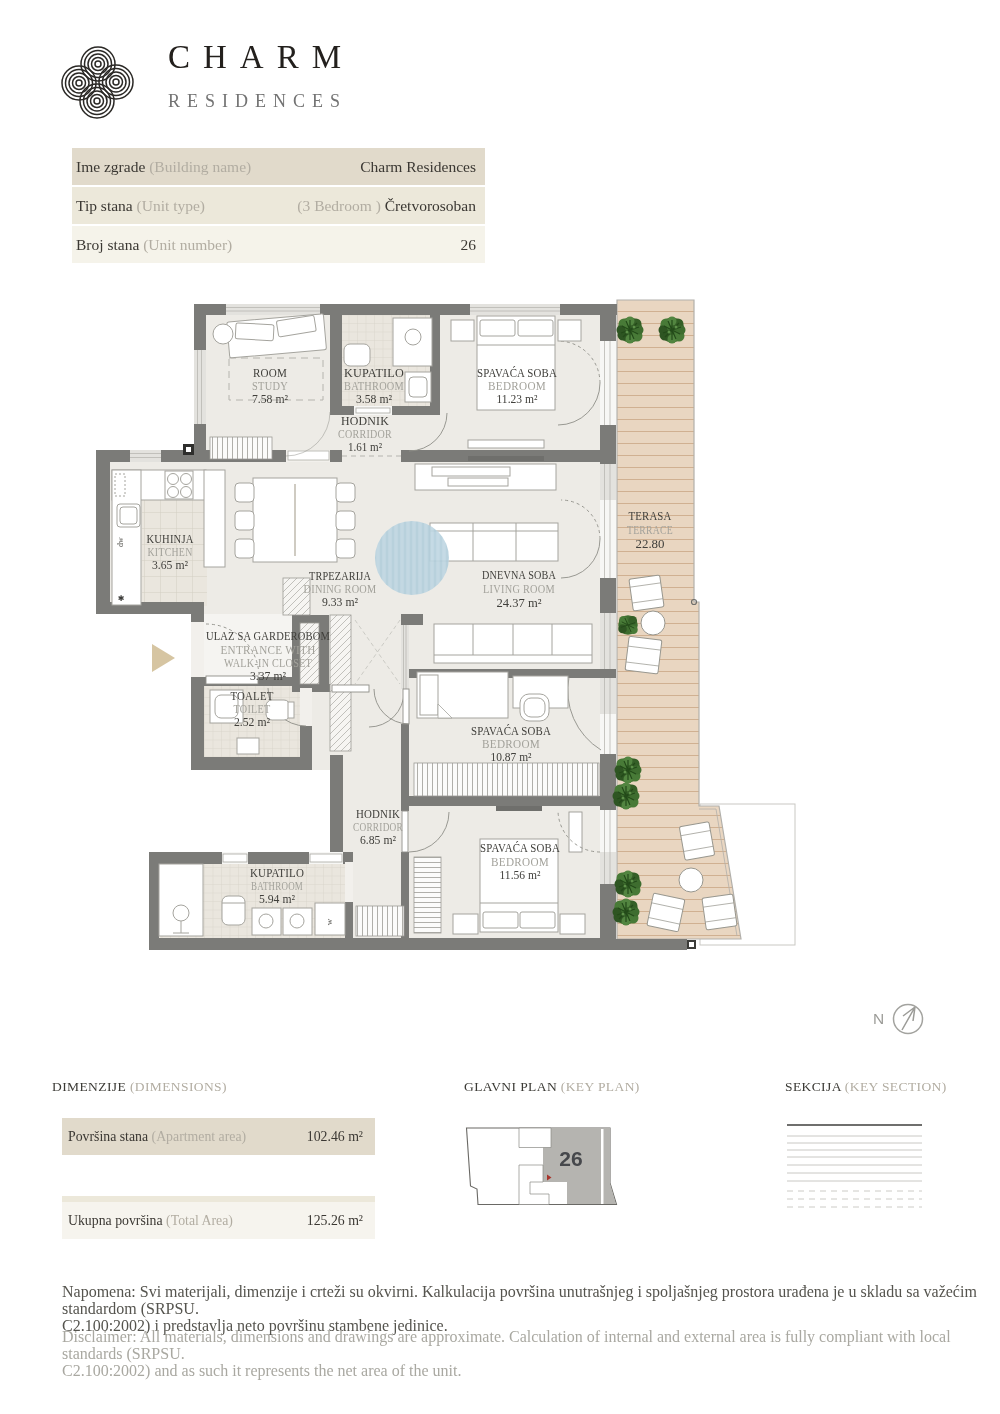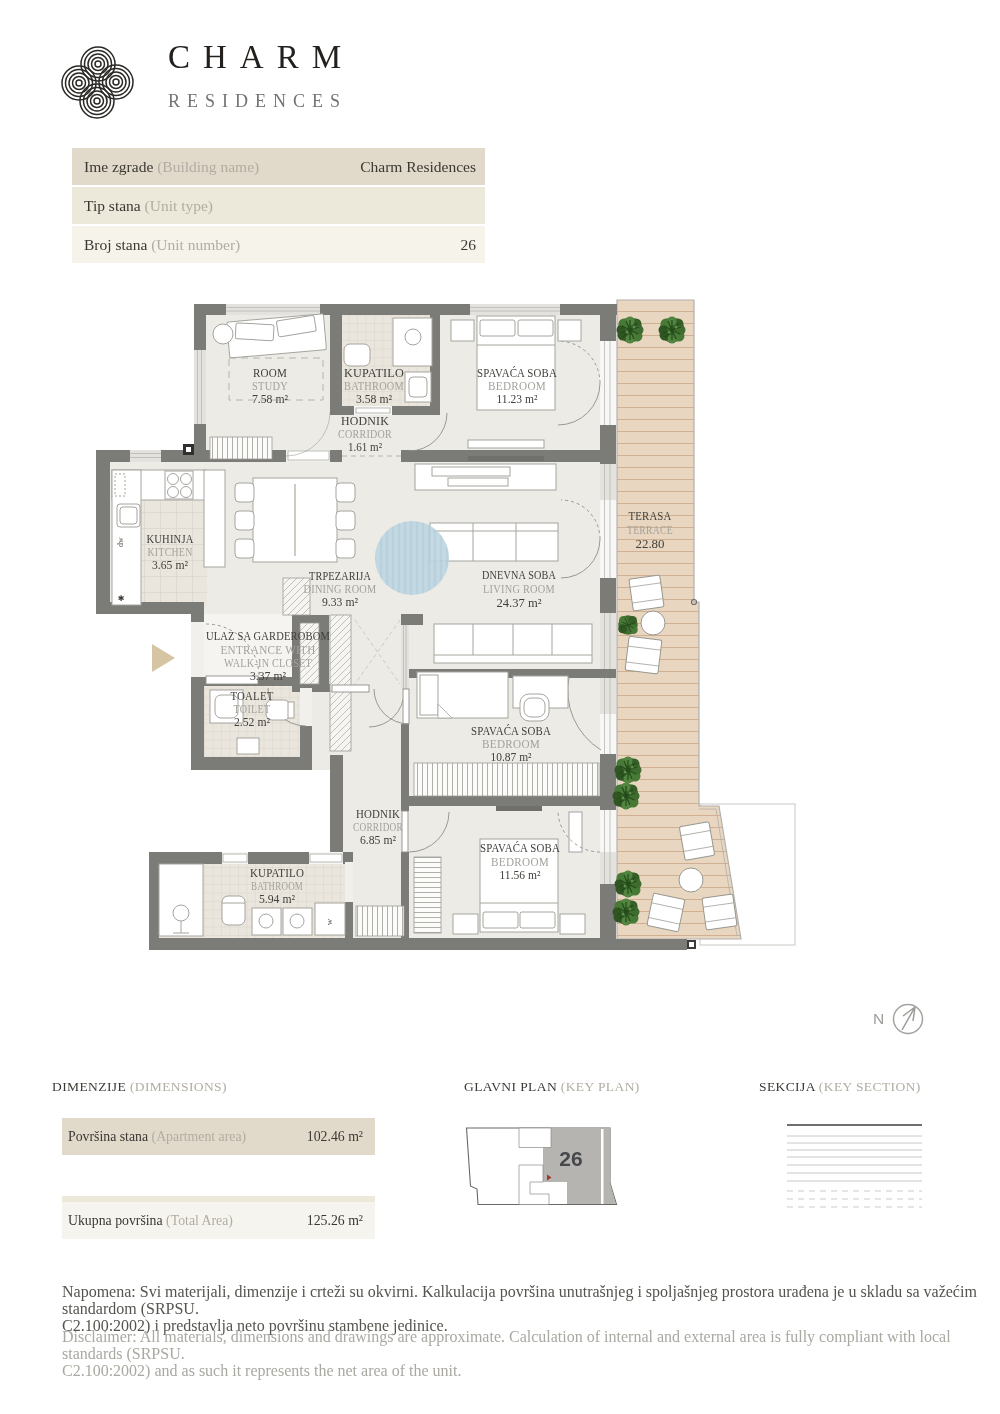--- a/index.html
+++ b/index.html
@@ -3,38 +3,38 @@
 <meta charset="utf-8">
 <style>
 html,body{margin:0;padding:0;}
 body{width:1000px;height:1414px;position:relative;background:#ffffff;font-family:"Liberation Serif",serif;overflow:hidden;}
 .abs{position:absolute;}
 
 #charm{left:168px;top:39px;font-size:33px;color:#23201d;letter-spacing:13px;}
 #resid{left:168px;top:91px;font-size:18px;color:#737373;letter-spacing:7px;}
 
 .trow{position:absolute;left:72px;width:413px;height:37px;line-height:37px;font-size:15.5px;color:#3b3833;}
-.trow .lab{padding-left:12px;}
+.trow .lab{padding-left:4px;}
 .trow .val{position:absolute;right:9px;top:0;}
 .gy{color:#b2ada2;}
 
 .brow{position:absolute;left:62px;width:313px;height:37px;line-height:37px;font-size:13.8px;color:#3b3833;}
 .brow .lab{padding-left:6px;}
 .brow .val{position:absolute;right:12px;top:0;}
 .bhead{position:absolute;top:1079px;font-size:13.5px;color:#3b3a35;letter-spacing:0.4px;}
 .note{position:absolute;left:62px;width:920px;font-size:16px;line-height:17px;}
 </style>
 </head>
 <body>
 
 <div class="abs" id="charm">CHARM</div>
 <div class="abs" id="resid">RESIDENCES</div>
 
 <div class="trow" style="top:148px;background:#e1dacb;"><span class="lab">Ime zgrade <span class="gy">(Building name)</span></span><span class="val">Charm Residences</span></div>
-<div class="trow" style="top:187px;background:#ece8da;"><span class="lab">Tip stana <span class="gy">(Unit type)</span></span></div>
+<div class="trow" style="top:187px;background:#ece8da;"><span class="lab">Tip stana <span class="gy">(Unit type)</span></span><span class="val"><span class="gy">(3 Bedroom )</span> Čretvorosoban</span></div>
 <div class="trow" style="top:226px;background:#f5f3ea;"><span class="lab">Broj stana <span class="gy">(Unit number)</span></span><span class="val">26</span></div>
 
 <svg class="abs" id="plan" style="left:0;top:0" width="1000" height="1414" viewBox="0 0 1000 1414">
 <defs>
 <pattern id="tile" width="16" height="16" patternUnits="userSpaceOnUse">
   <rect width="16" height="16" fill="#eae6de"></rect>
   <path d="M16 0H0V16" fill="none" stroke="#d3cec3" stroke-width="1"></path>
 </pattern>
 <pattern id="tile8" width="8.5" height="8.5" patternUnits="userSpaceOnUse">
   <rect width="8.5" height="8.5" fill="#eae6de"></rect>
@@ -502,20 +502,20 @@
 <g stroke="#c6c5c0" stroke-width="0.9" stroke-dasharray="6 5">
 <path d="M787 1191 H922"></path>
         <path d="M787 1199 H922"></path>
         <path d="M787 1207 H922"></path>
 </g>
 </g>
 </svg>
 
 <div class="bhead" style="left:52px;">DIMENZIJE <span class="gy">(DIMENSIONS)</span></div>
 <div class="bhead" style="left:464px;">GLAVNI PLAN <span class="gy">(KEY PLAN)</span></div>
-<div class="bhead" style="left:759px;">SEKCIJA <span class="gy">(KEY SECTION)</span></div>
+<div class="bhead" style="left:785px;">SEKCIJA <span class="gy">(KEY SECTION)</span></div>
 
 <div class="brow" style="top:1118px;background:#e1dacb;"><span class="lab">Površina stana <span class="gy">(Apartment area)</span></span><span class="val">102.46 m²</span></div>
 <div class="brow" style="top:1196px;background:#ece8da;"><span class="lab">Površina terase <span class="gy">(Terrace area)</span></span><span class="val">22.80 m²</span></div>
 <div class="brow" style="top:1202px;background:#f6f4ee;"><span class="lab">Ukupna površina <span class="gy">(Total Area)</span></span><span class="val">125.26 m²</span></div>
 
 <div class="note" style="top:1283px;color:#55544e;">Napomena: Svi materijali, dimenzije i crteži su okvirni. Kalkulacija površina unutrašnjeg i spoljašnjeg prostora urađena je u skladu sa važećim standardom (SRPSU.<br>C2.100:2002) i predstavlja neto površinu stambene jedinice.</div>
 <div class="note" style="top:1328px;color:#a9a8a1;">Disclaimer: All materials, dimensions and drawings are approximate. Calculation of internal and external area is fully compliant with local standards (SRPSU.<br>C2.100:2002) and as such it represents the net area of the unit.</div>
 
 </body></html>

